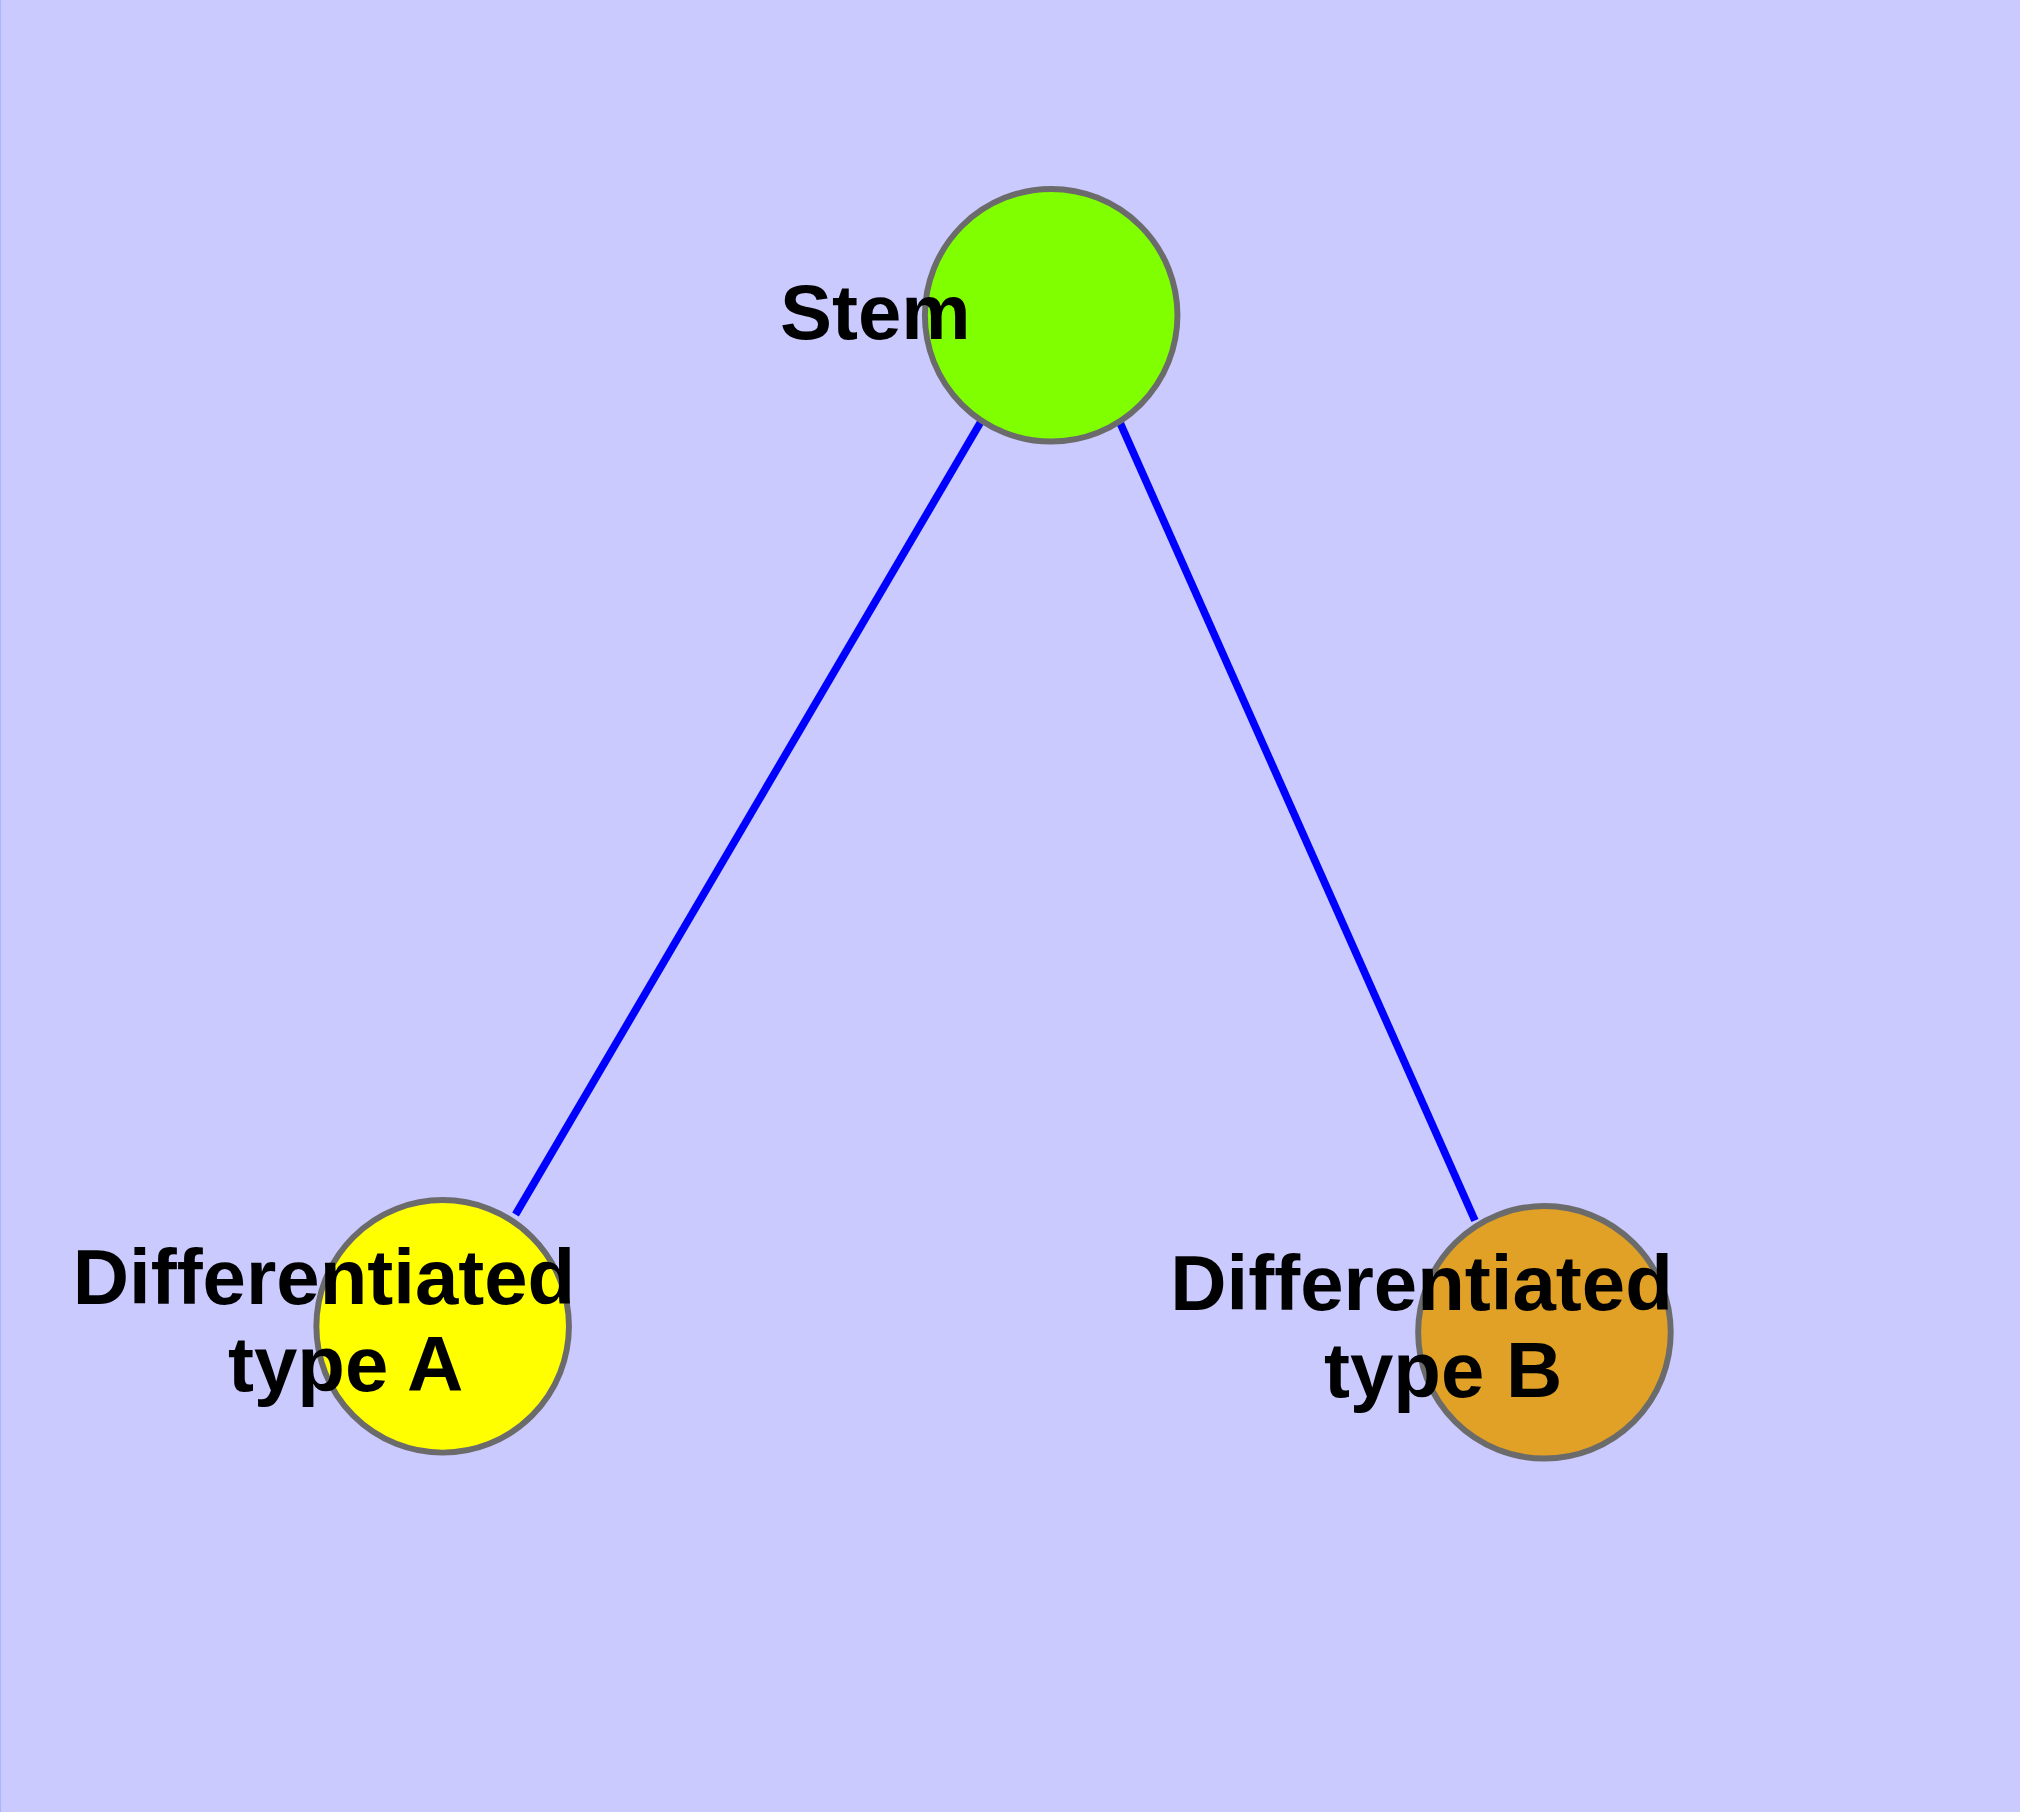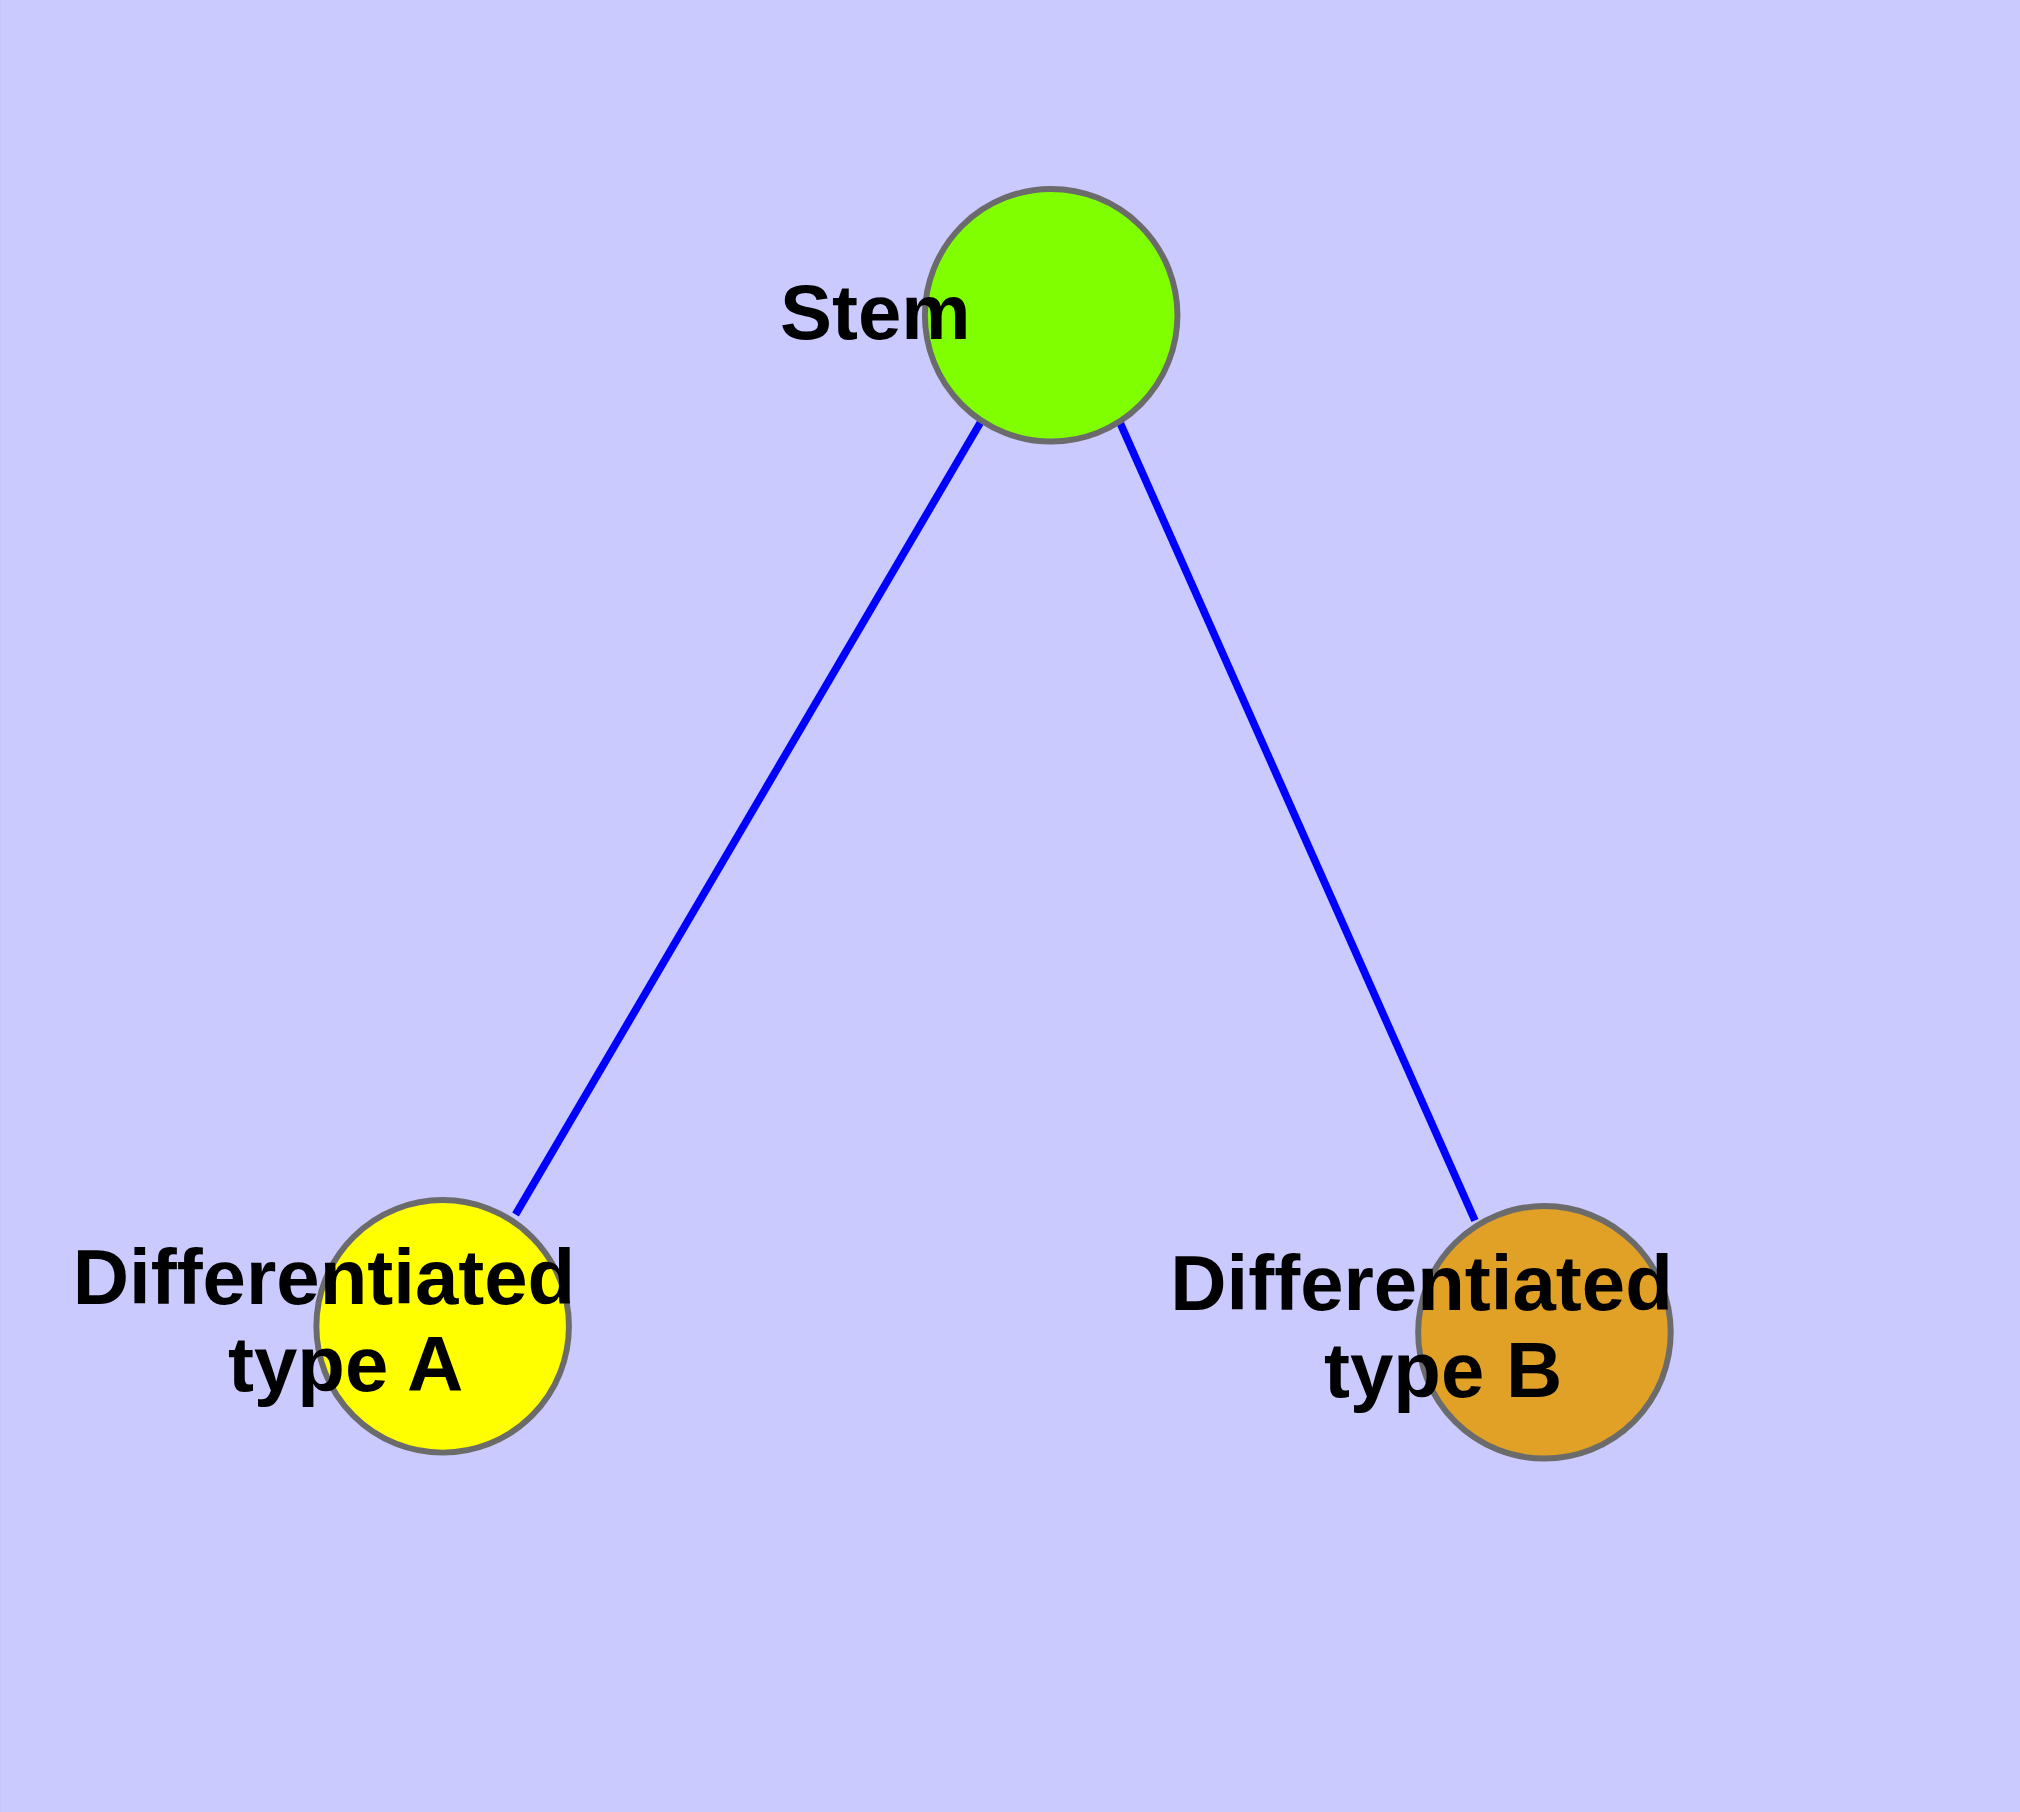--- a/index.html
+++ b/index.html
@@ -32,21 +32,21 @@
     font-weight: bold;
     fill: #000000;
     text-anchor: middle;
     dominant-baseline: middle;
     white-space: pre;
   }
 </style>
 </head>
 <body style="width: 2021px; height: 1812px;">
 
-<div id="graph-canvas" style="width: 1867px; height: 1812px; background: #c4b5fd;">
+<div id="graph-canvas" style="width: 1867px; height: 1812px; background: #3b82f6;">
   <svg id="graph-svg" viewBox="0 0 2384 2138" style="width: 2021px; height: 1812px;">
 
     <rect x="0" y="0" width="2384" height="2138" fill="#cacafe"></rect>
 
     <g>
       <line class="graph-edge" x1="1158" y1="496" x2="608" y2="1433" stroke="#0000ff" stroke-width="9" stroke-linecap="butt"></line>
       <line class="graph-edge" x1="1320" y1="496" x2="1740" y2="1440" stroke="#0000ff" stroke-width="9" stroke-linecap="butt"></line>
     </g>
 
     <g>

